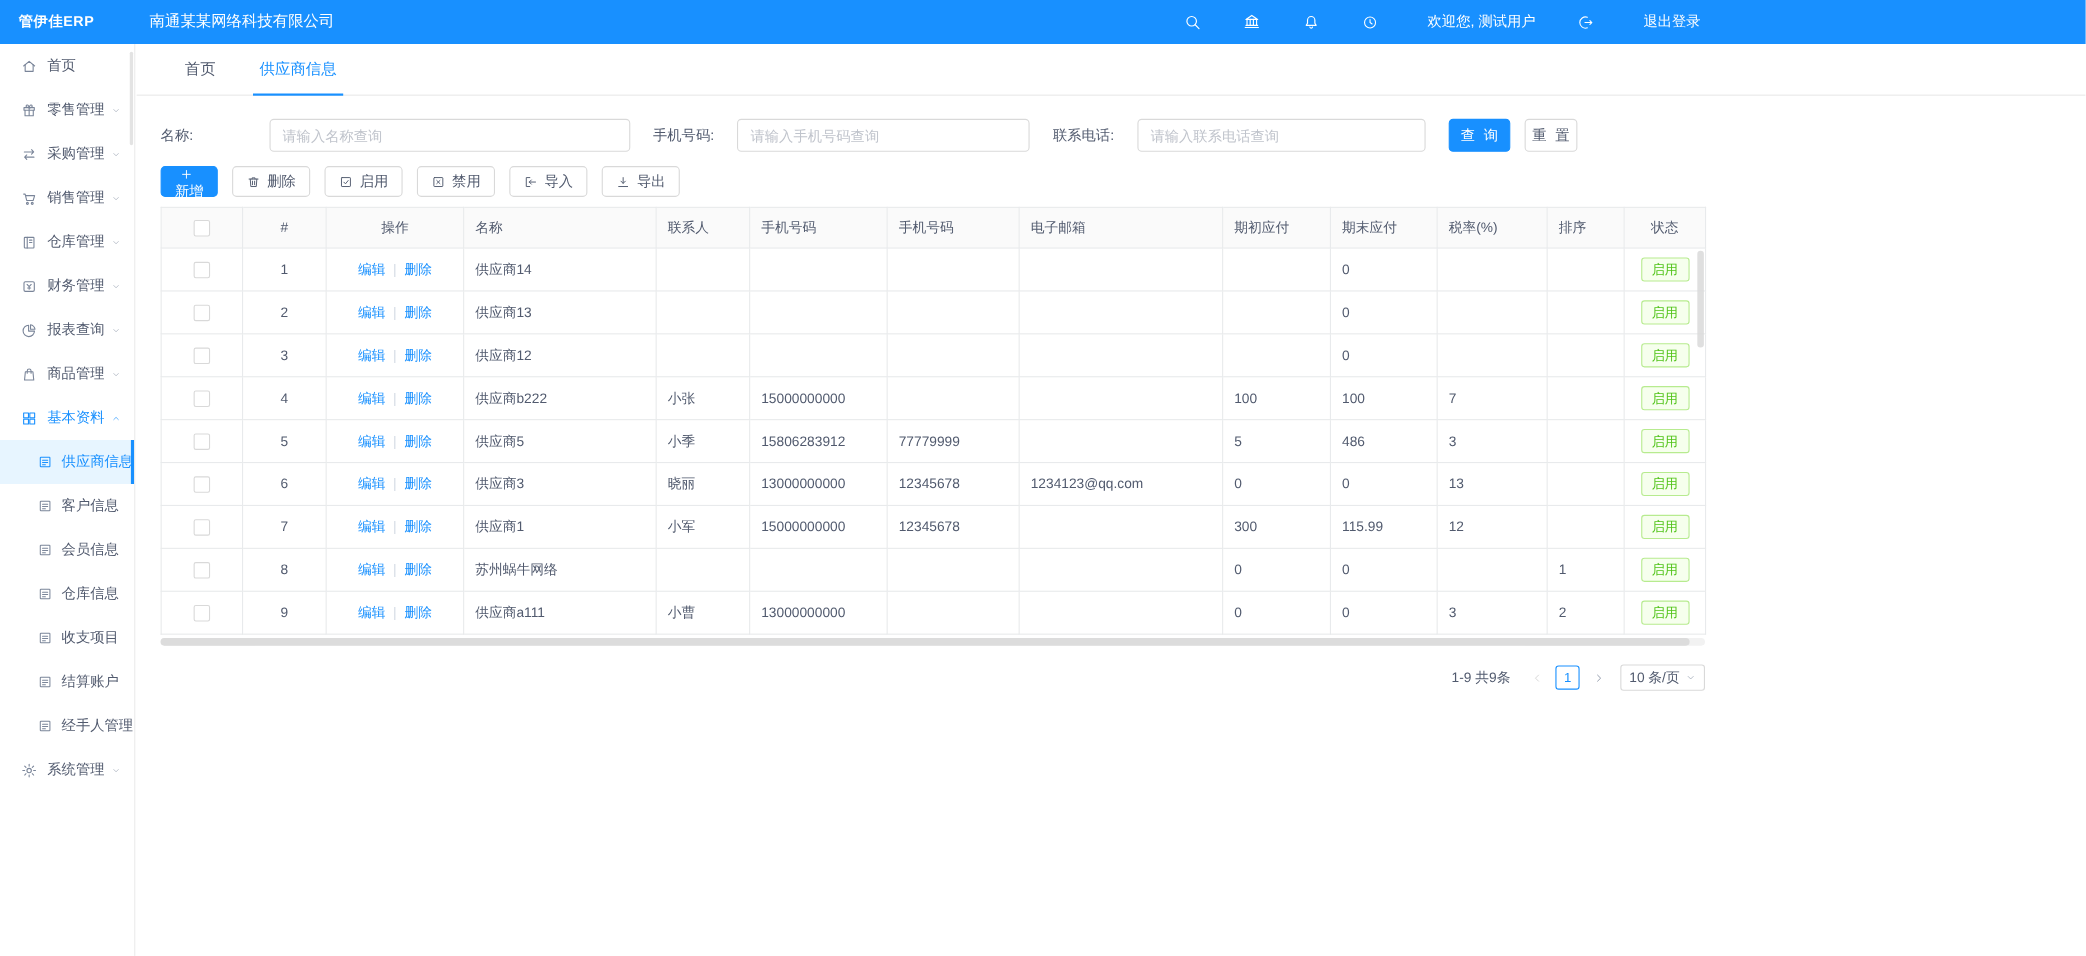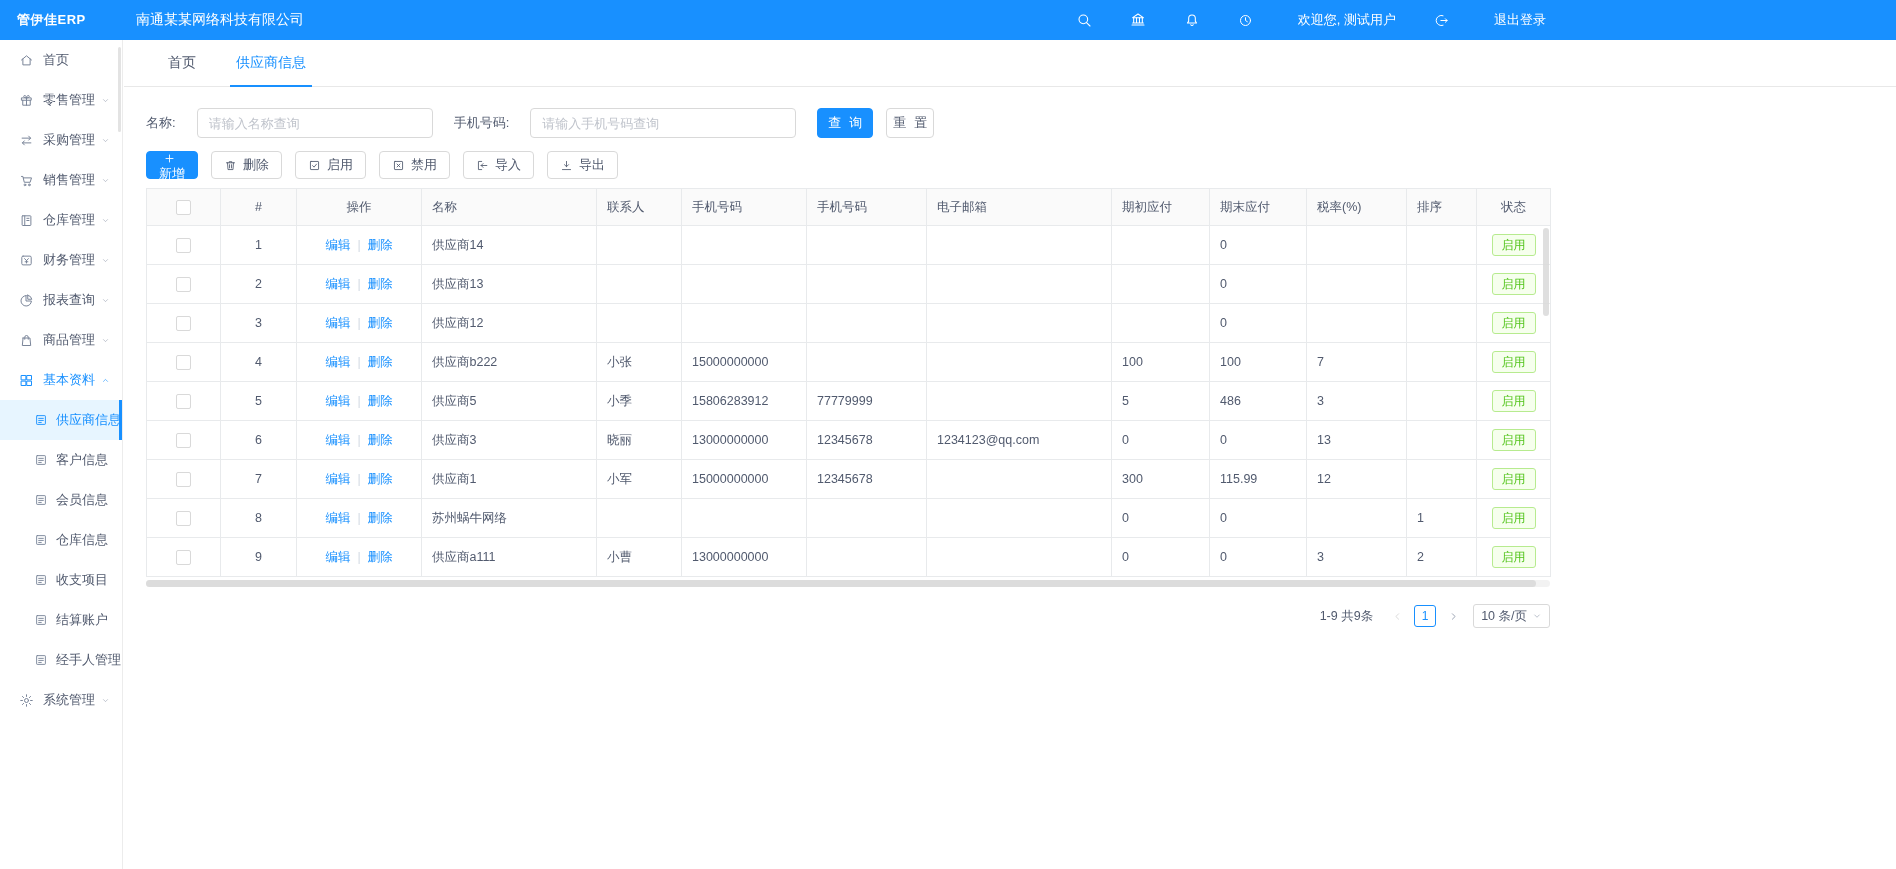--- a/index.html
+++ b/index.html
@@ -356,25 +356,29 @@
 <div class="main">
   <div class="tabbar" id="tabs">
       <div class="tab">首页</div>
       <div class="tab active">供应商信息</div>
     </div>
 
   <div class="content">
     <div class="search-row" id="search-form">
         <div class="sfield">
           <label class="slabel">名称:</label>
-          <input class="sinput" placeholder="请输入名称查询" style="width: 236px;">
+          <input class="sinput" placeholder="请输入名称查询" style="width: 328px; margin-left: 48px;">
         </div>
         <div class="sfield">
           <label class="slabel">手机号码:</label>
           <input class="sinput" placeholder="请输入手机号码查询" style="width: 266px;">
+        </div>
+        <div class="sfield">
+          <label class="slabel">联系电话:</label>
+          <input class="sinput" placeholder="请输入联系电话查询" style="width: 262px;">
         </div>
         <button class="btn qbtn">查 询</button>
         <button class="btn reset-btn">重 置</button>
       </div>
 
     <div class="toolbar" id="toolbar">
         <button class="tbtn primary">
           <span class="icn ticn">
             <svg viewBox="0 0 24 24">
               <path d="M12 5.5v13M5.5 12h13"></path>

